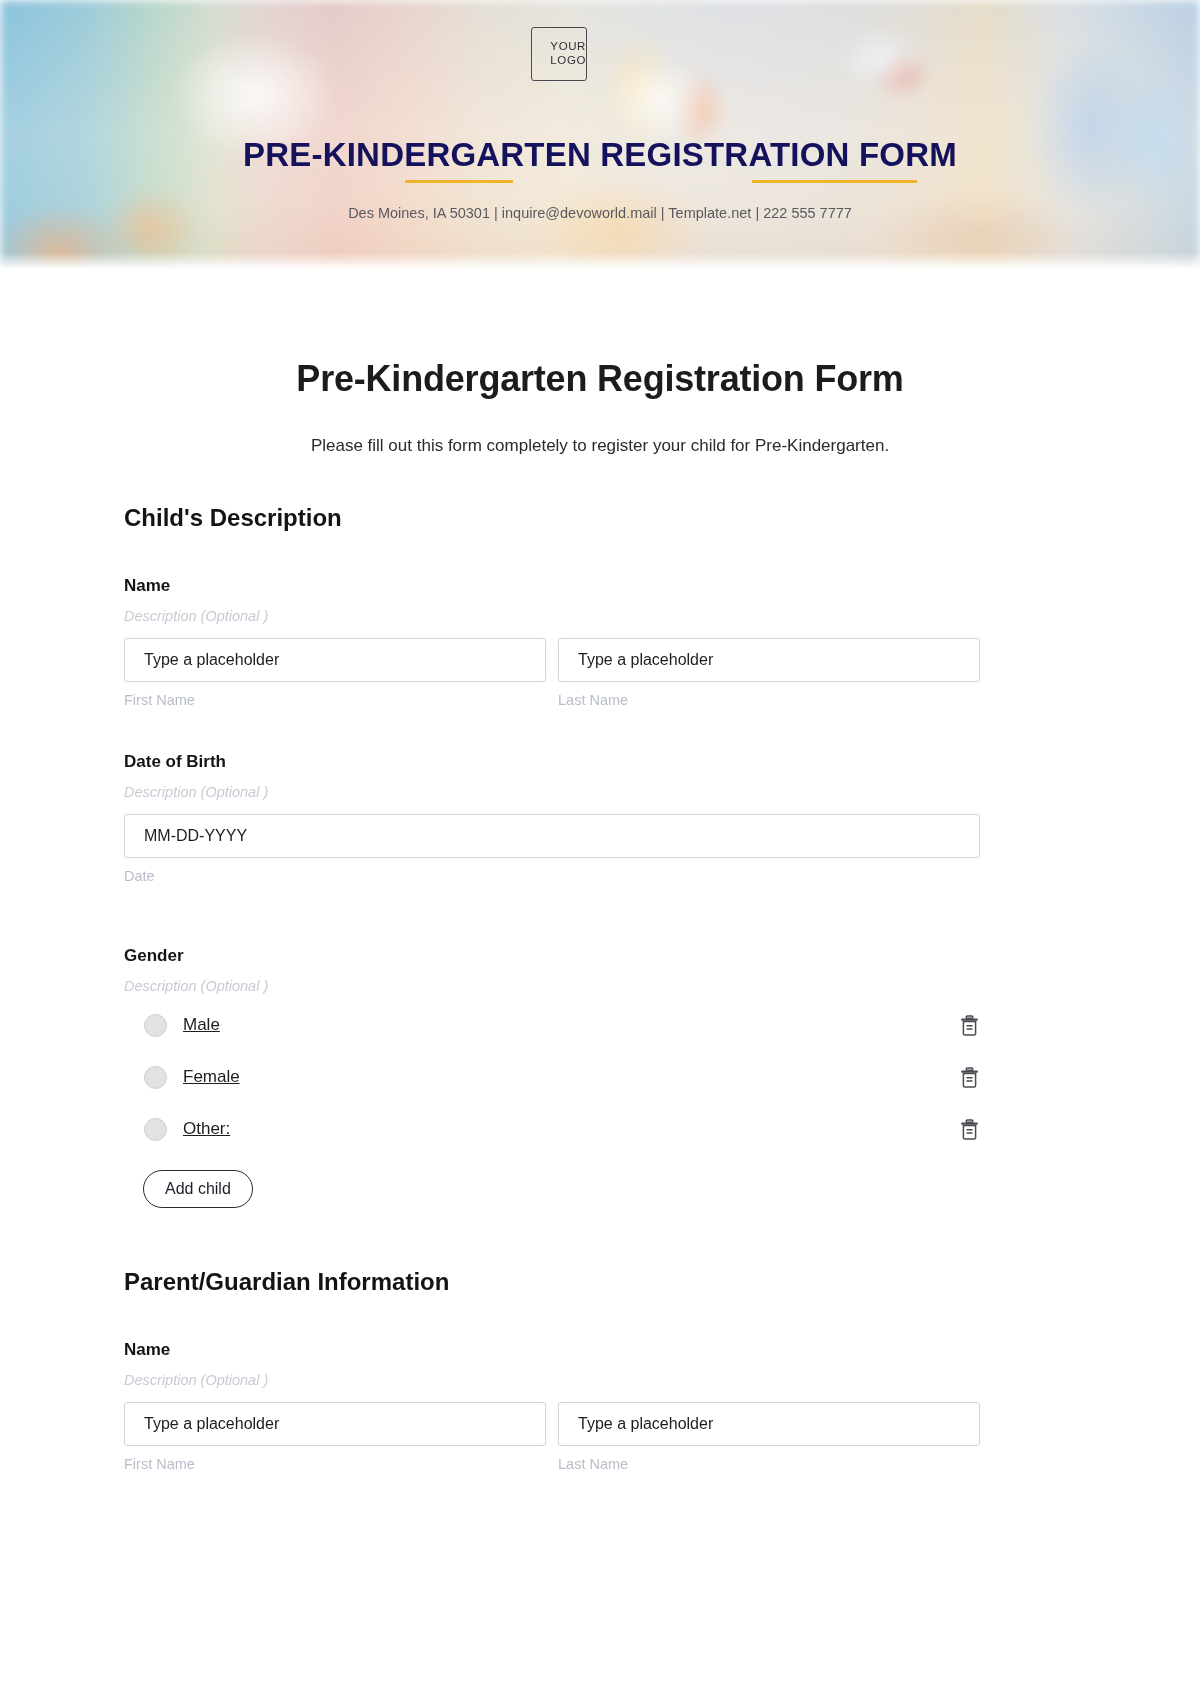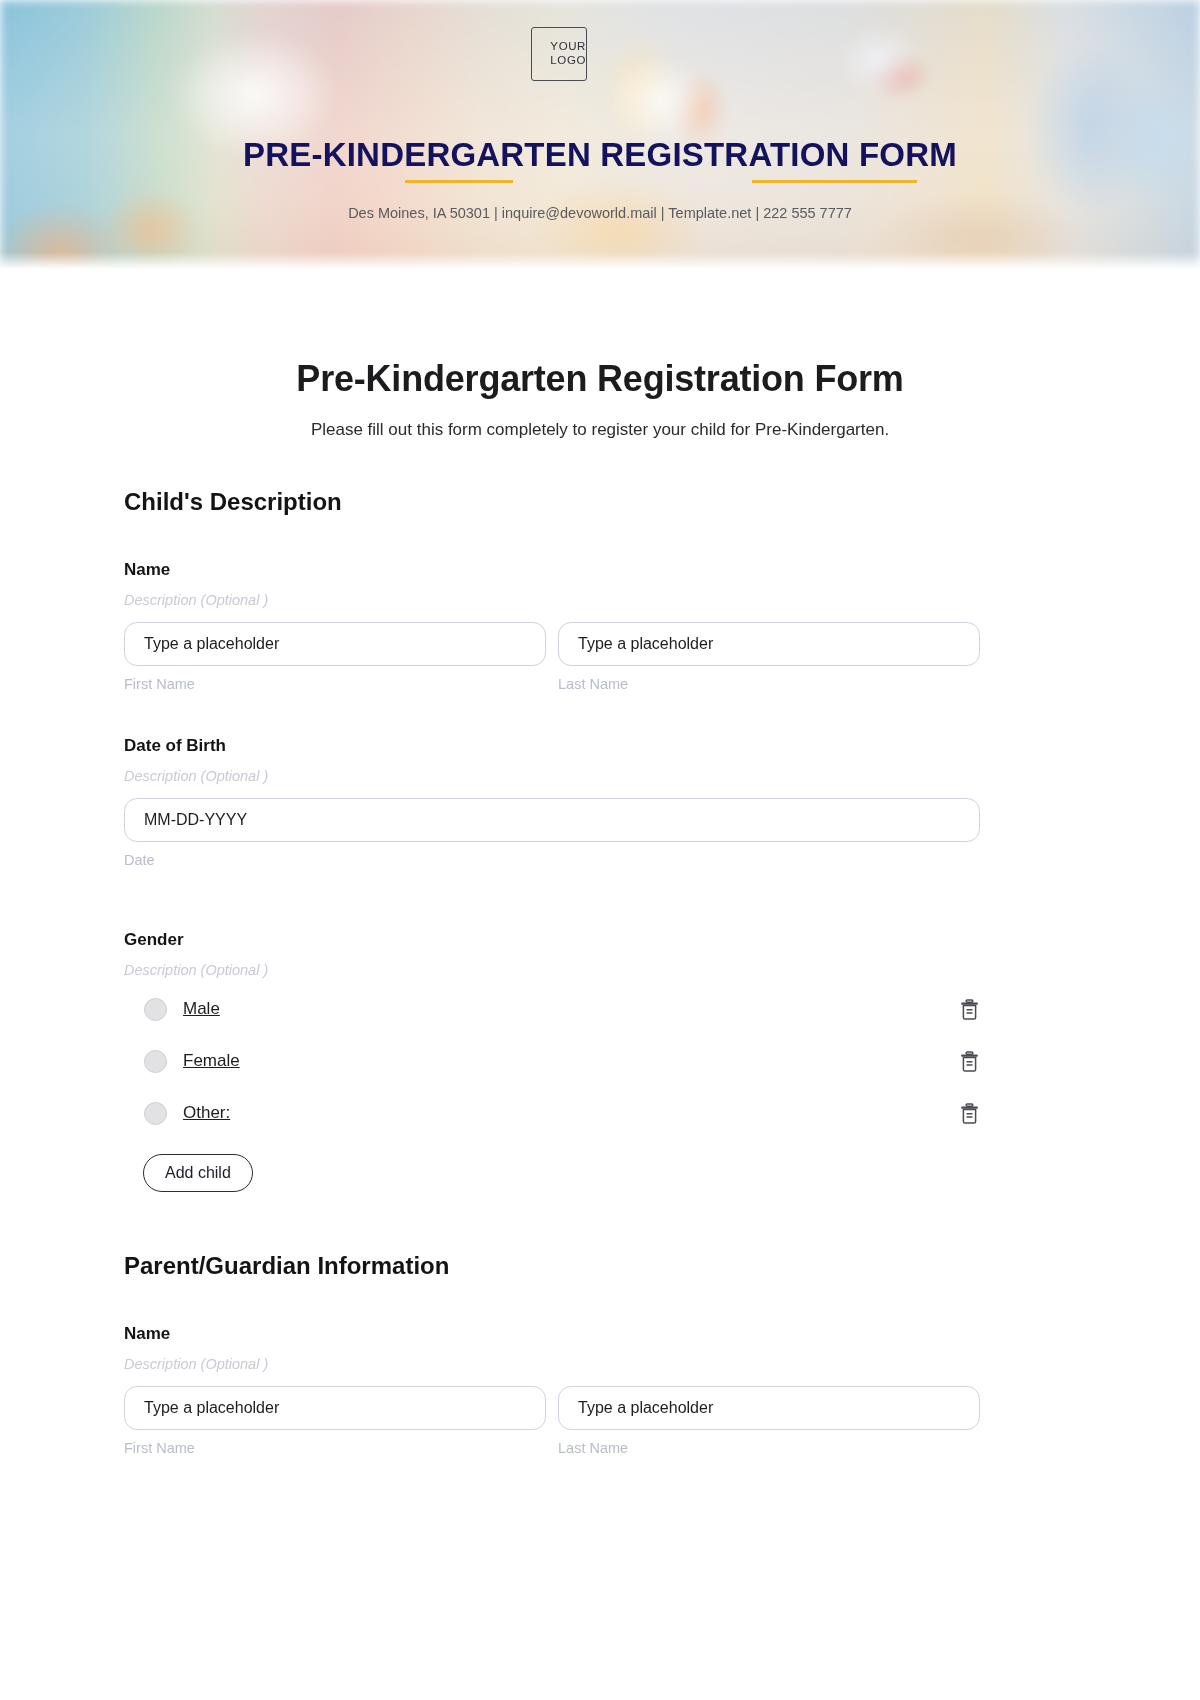--- a/index.html
+++ b/index.html
@@ -135,21 +135,21 @@
   }
   .form-title {
     margin-top: 88px;
     text-align: center;
     font-size: 36px;
     font-weight: bold;
     color: #1c1c1e;
     letter-spacing: -0.2px;
   }
   .form-subtitle {
-    margin-top: 20px;
+    margin-top: 36px;
     text-align: center;
     font-size: 17px;
     color: #2b2b2e;
   }
 
   .section {
     margin-left: 124px;
     width: 856px;
   }
   .section-heading {
@@ -176,21 +176,21 @@
     display: flex;
     gap: 12px;
     margin-top: 14px;
   }
   .input-col { flex: 1 1 0; min-width: 0; }
 
   .text-input {
     width: 100%;
     height: 44px;
     border: 1px solid #cfd3dd;
-    border-radius: 13px;
+    border-radius: 3px;
     padding: 0 19px;
     font-size: 16px;
     color: #1d1d20;
     background: #fff;
     font-family: "Liberation Sans", sans-serif;
     outline: none;
   }
   .text-input::placeholder { color: #1d1d20; opacity: 1; }
 
   .sub-label {

